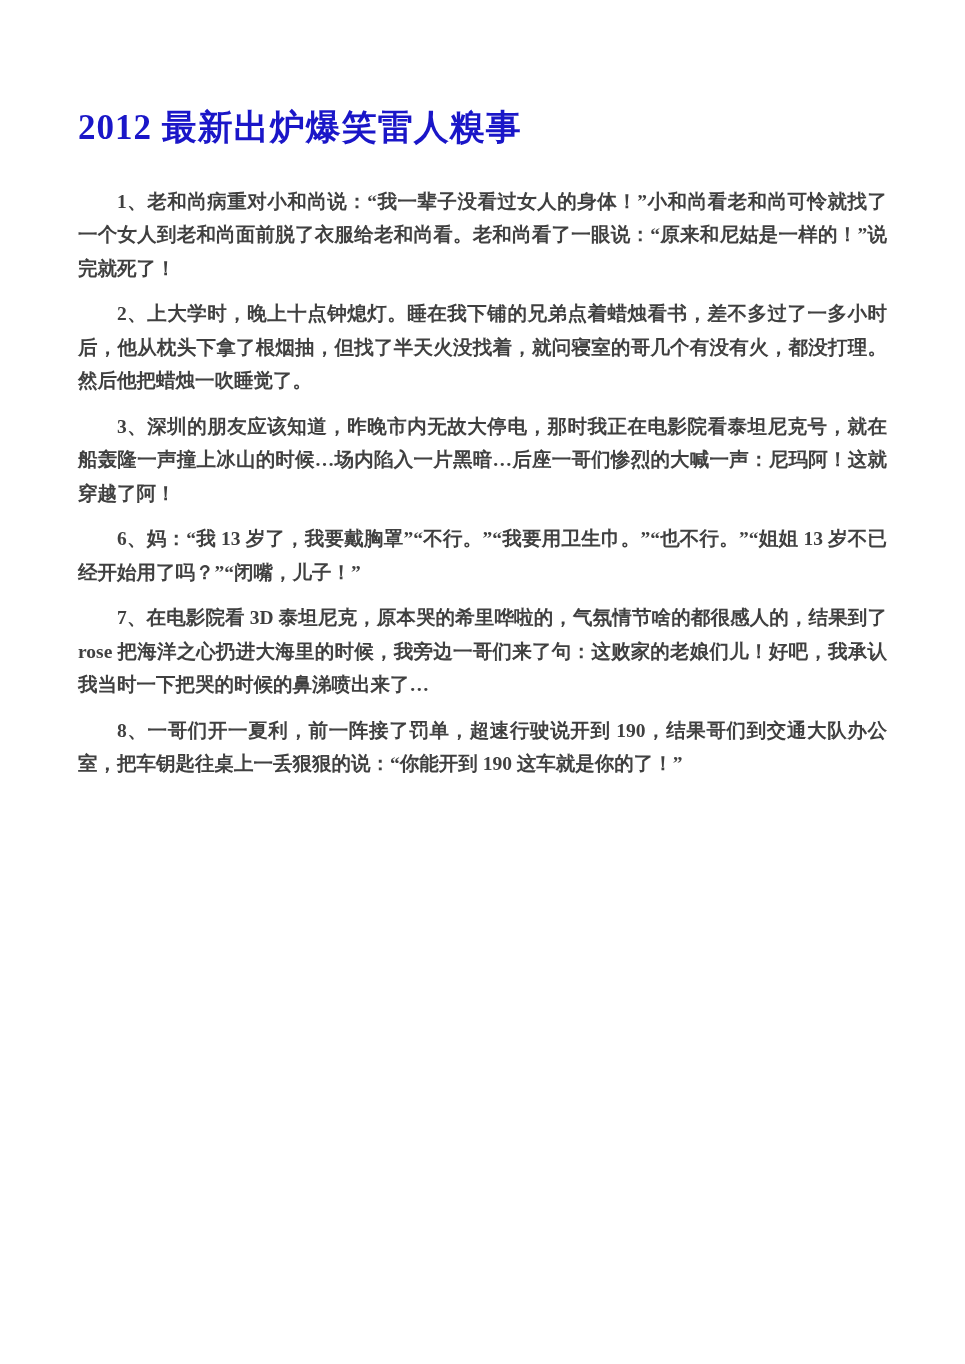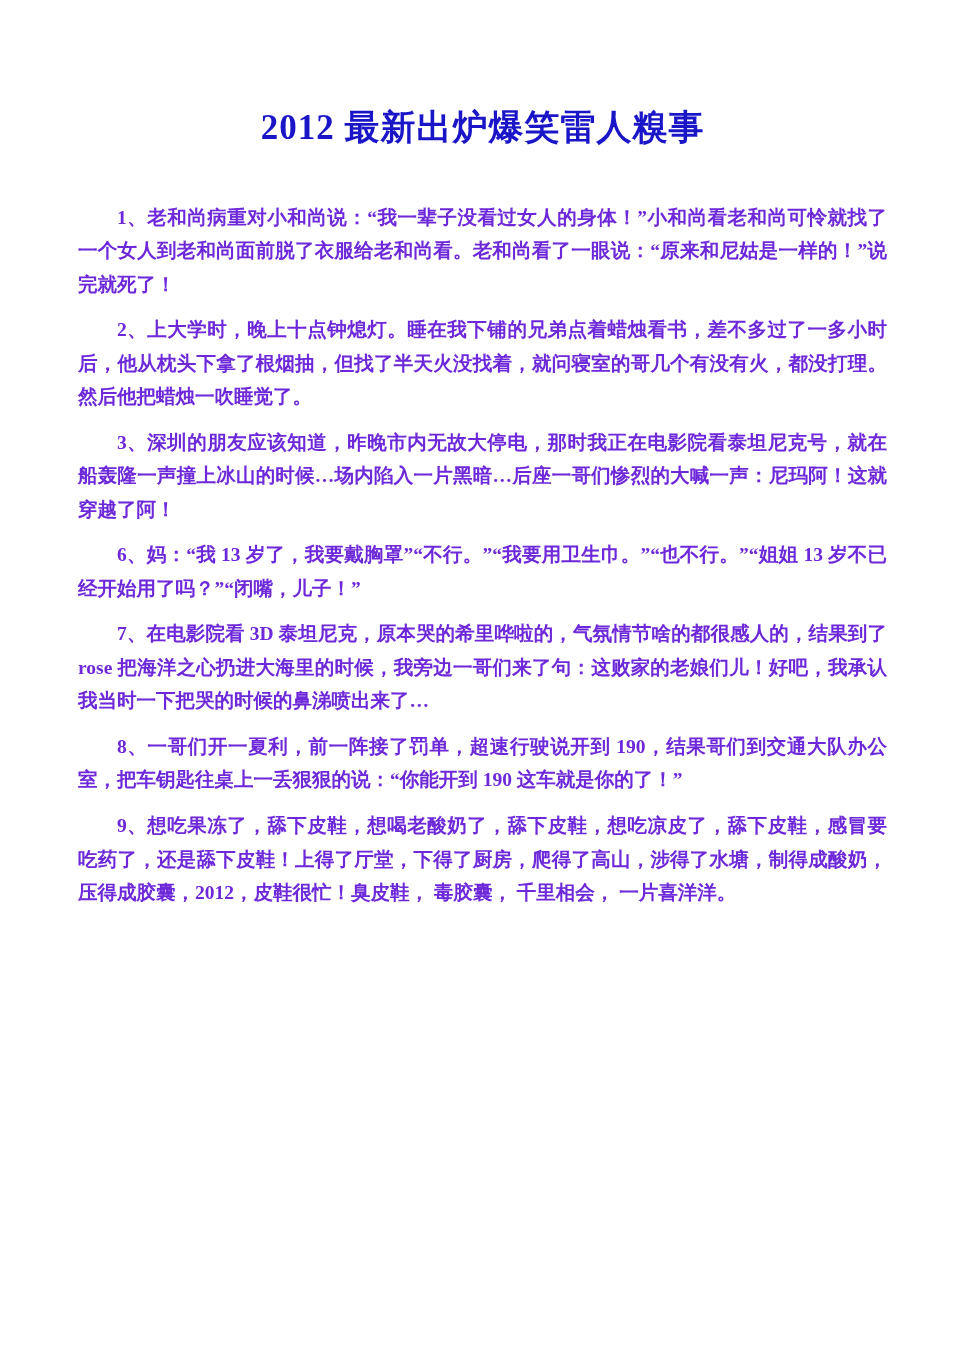--- a/index.html
+++ b/index.html
@@ -14,50 +14,48 @@
     color: #000000;
   }
   .page {
     width: 965px;
     min-height: 1364px;
     box-sizing: border-box;
     padding: 105px 78px 60px 78px;
     background: #ffffff;
   }
   .doc-title {
-    text-align: center;
     font-size: 35px;
     font-weight: bold;
     color: #1a16c8;
     letter-spacing: 1px;
-    margin: 0 0 50px 0;
+    margin: 0 0 34px 0;
     line-height: 1.3;
   }
   .paragraph {
     font-size: 19.5px;
     font-weight: bold;
     line-height: 1.72;
     text-align: justify;
     text-justify: inter-ideograph;
     margin: 0 0 12px 0;
     text-indent: 2em;
-    color: #6d28d9;
+    color: #404040;
     word-break: break-all;
   }
   .paragraph:last-child {
     margin-bottom: 0;
   }
 </style>
 </head>
 <body>
 
 <div class="page">
   <h1 class="doc-title" style="color: rgb(26, 22, 200);">2012 最新出炉爆笑雷人糗事</h1>
   <div class="body-text">
     <p class="paragraph">1、老和尚病重对小和尚说：“我一辈子没看过女人的身体！”小和尚看老和尚可怜就找了一个女人到老和尚面前脱了衣服给老和尚看。老和尚看了一眼说：“原来和尼姑是一样的！”说完就死了！</p>
     <p class="paragraph">2、上大学时，晚上十点钟熄灯。睡在我下铺的兄弟点着蜡烛看书，差不多过了一多小时后，他从枕头下拿了根烟抽，但找了半天火没找着，就问寝室的哥几个有没有火，都没打理。然后他把蜡烛一吹睡觉了。</p>
     <p class="paragraph">3、深圳的朋友应该知道，昨晚市内无故大停电，那时我正在电影院看泰坦尼克号，就在船轰隆一声撞上冰山的时候…场内陷入一片黑暗…后座一哥们惨烈的大喊一声：尼玛阿！这就穿越了阿！</p>
     <p class="paragraph">6、妈：“我 13 岁了，我要戴胸罩”“不行。”“我要用卫生巾。”“也不行。”“姐姐 13 岁不已经开始用了吗？”“闭嘴，儿子！”</p>
     <p class="paragraph">7、在电影院看 3D 泰坦尼克，原本哭的希里哗啦的，气氛情节啥的都很感人的，结果到了 rose 把海洋之心扔进大海里的时候，我旁边一哥们来了句：这败家的老娘们儿！好吧，我承认我当时一下把哭的时候的鼻涕喷出来了…</p>
     <p class="paragraph">8、一哥们开一夏利，前一阵接了罚单，超速行驶说开到 190，结果哥们到交通大队办公室，把车钥匙往桌上一丢狠狠的说：“你能开到 190 这车就是你的了！”</p>
-    <p class="paragraph">9、想吃果冻了，舔下皮鞋，想喝老酸奶了，舔下皮鞋，想吃凉皮了，舔下皮鞋，感冒要吃药了，还是舔下皮鞋！上得了厅堂，下得了厨房，爬得了高山，涉得了水塘，制得成酸奶，压得成胶囊，2012，皮鞋很忙！臭皮鞋， 毒胶囊， 千里相会， 一片喜洋洋。</p>
   </div>
 </div>
 
 </body></html>

